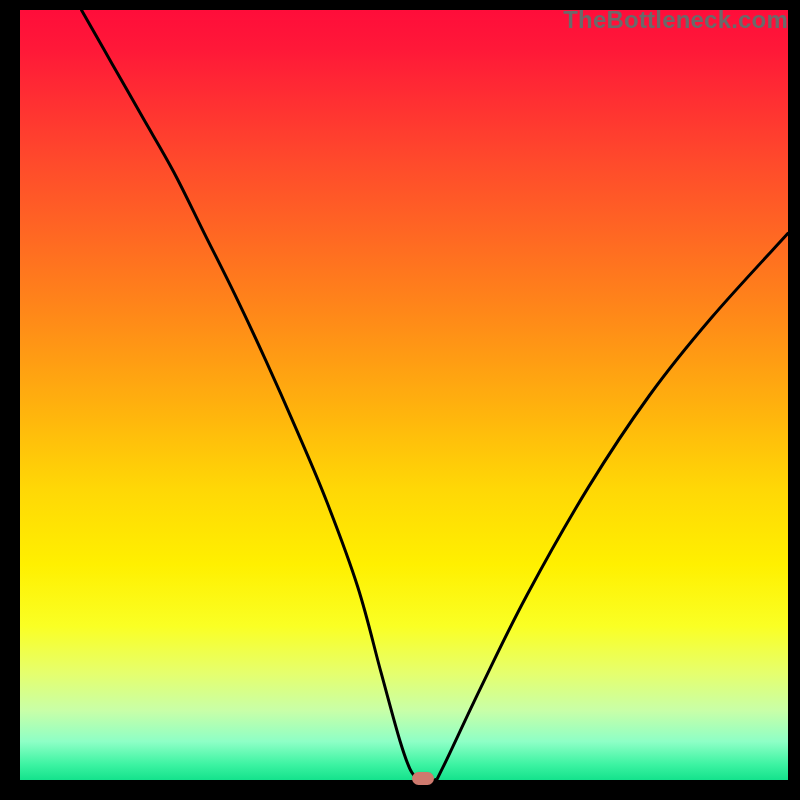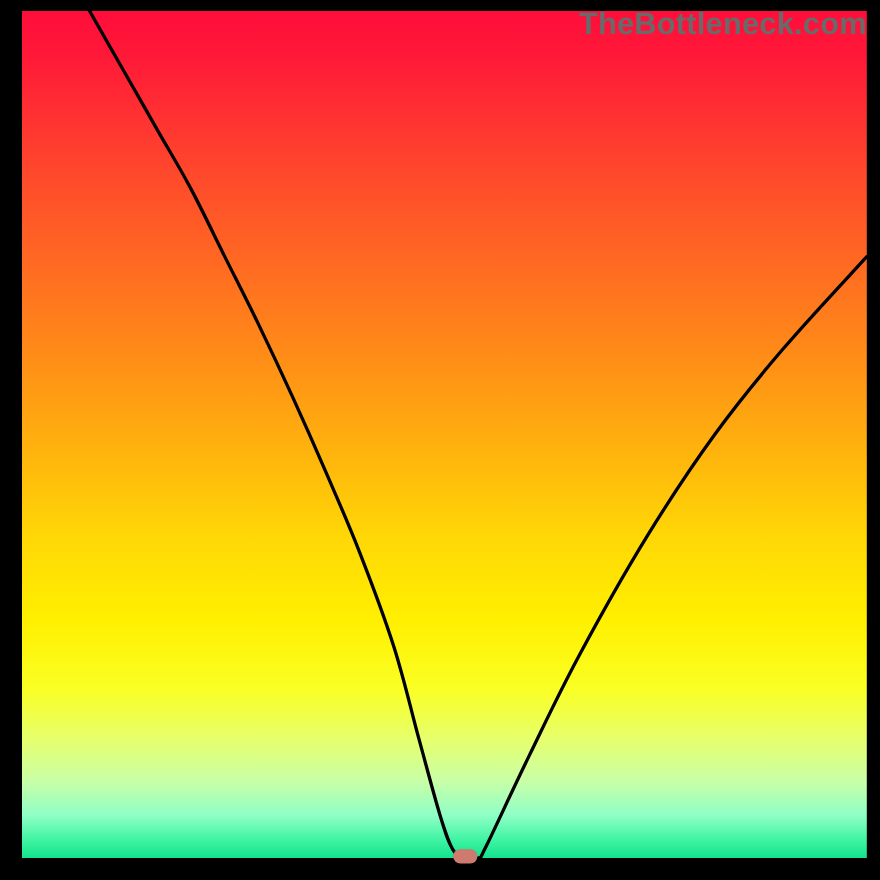--- a/index.html
+++ b/index.html
@@ -40,21 +40,21 @@
       #c8ffa8 91%,
       #8effc6 95%,
       #3cf3a2 98%,
       #14e28c 100%
     );
   }
   .watermark {
     position: absolute;
     top: 6px;
     right: 12px;
-    font-size: 28px;
+    font-size: 24px;
     font-weight: 600;
     color: #6a6a6a;
     letter-spacing: 0.2px;
     font-family: Arial, Helvetica, sans-serif;
   }
   svg.curve {
     position: absolute;
     left: 0;
     top: 0;
     width: 768px;

